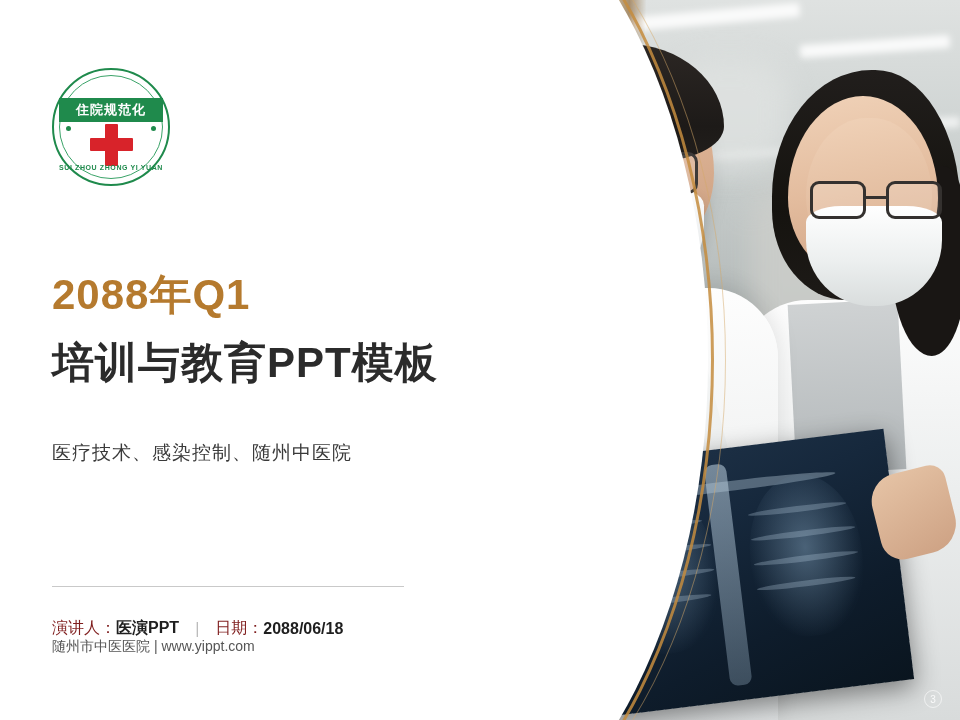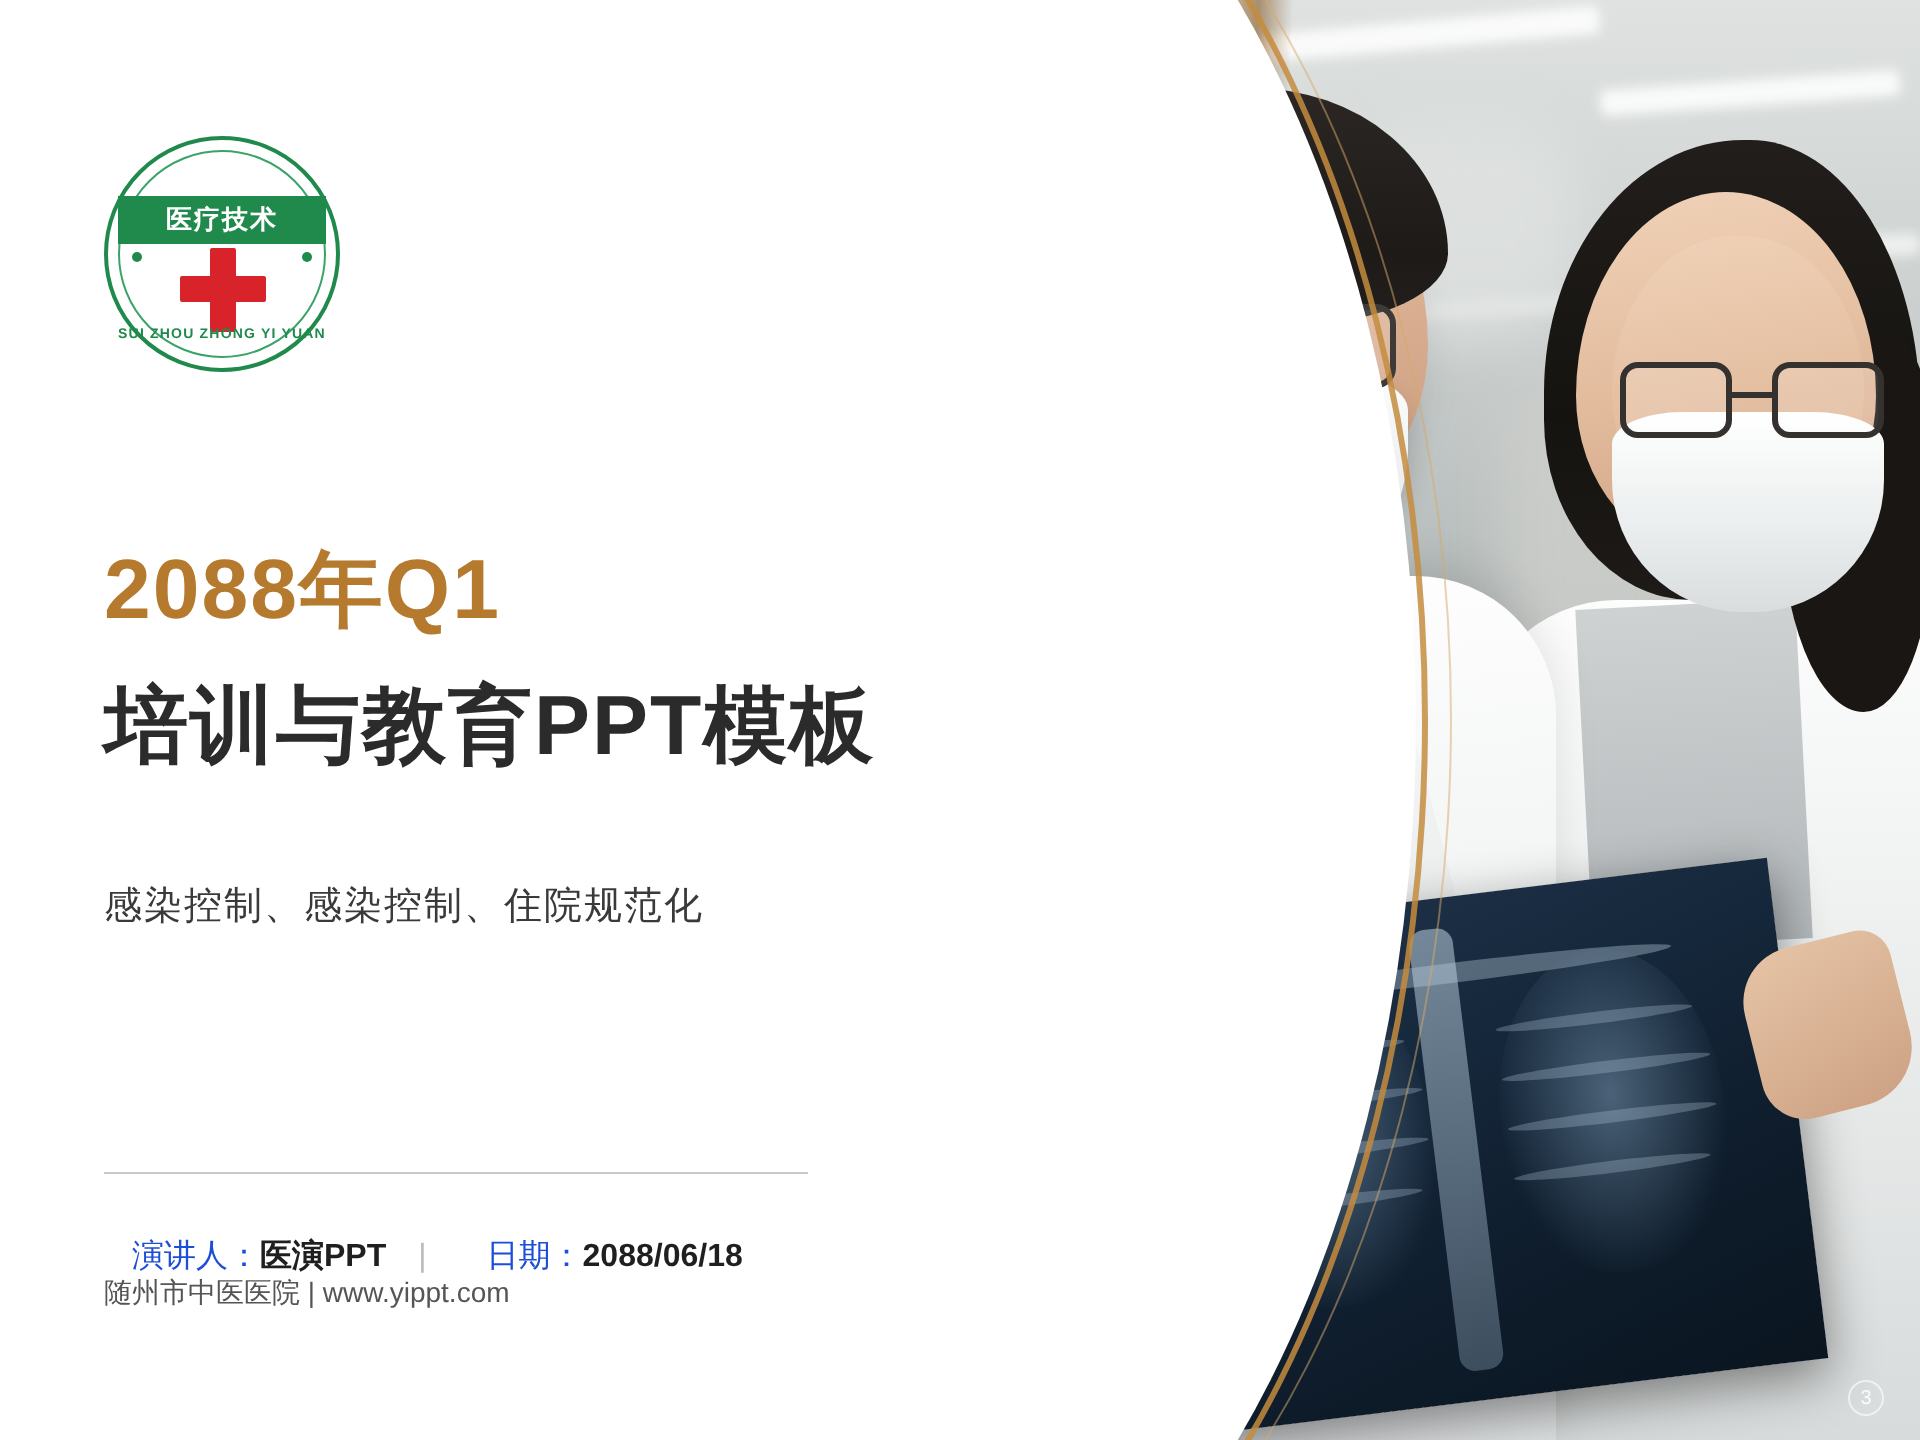--- a/index.html
+++ b/index.html
@@ -311,21 +311,21 @@
   }
   .divider {
     position:absolute; left:52px; top:586px; width:352px; height:1px;
     background:#c9c9c9;
   }
   .meta {
     position:absolute; left:52px; top:618px;
     font-size:16px; color:#333;
     display:flex; align-items:center; gap:0px;
   }
-  .meta .lab { color:#1d4ed8;margin-left:14px; }
+  .meta .lab { color:#7f1d1d; }
   .meta .val { font-weight:bold; color:#1f1f1f; }
   .meta .sep { color:#bbb; margin:0 16px; }
   .footer {
     position:absolute; left:52px; top:638px;
     font-size:14px; color:#555;
   }
   .pagenum {
     position:absolute; right:18px; bottom:12px;
     width:18px; height:18px; border-radius:50%;
     border:1px solid rgba(255,255,255,.6);
@@ -405,34 +405,34 @@
     <div class="curve-gold"></div>
     <div class="curve-gold2"></div>
 
     <div class="pagenum">3</div>
   </div>
 
   <div class="logo">
     <div class="logo-outer"></div>
     <div class="logo-inner"></div>
     <div class="logo-band">
-      <span>医疗技术</span>
+      <span>住院规范化</span>
     </div>
     <div class="logo-cross-v"></div>
     <div class="logo-cross-h"></div>
     <div class="logo-dots">
         <i class="a"></i>
         <i class="b"></i>
       </div>
     <div class="logo-pinyin">SUI ZHOU ZHONG YI YUAN</div>
   </div>
 
   <div class="title1">2088年Q1</div>
   <div class="title2">培训与教育PPT模板</div>
-  <div class="subtitle">感染控制、感染控制、住院规范化</div>
+  <div class="subtitle">医疗技术、感染控制、随州中医院</div>
 
   <div class="divider"></div>
 
   <div class="meta">
     <span class="lab">演讲人：</span>
     <span class="val">医演PPT</span>
     <span class="sep">|</span>
     <span class="lab">日期：</span>
     <span class="val">2088/06/18</span>
   </div>

